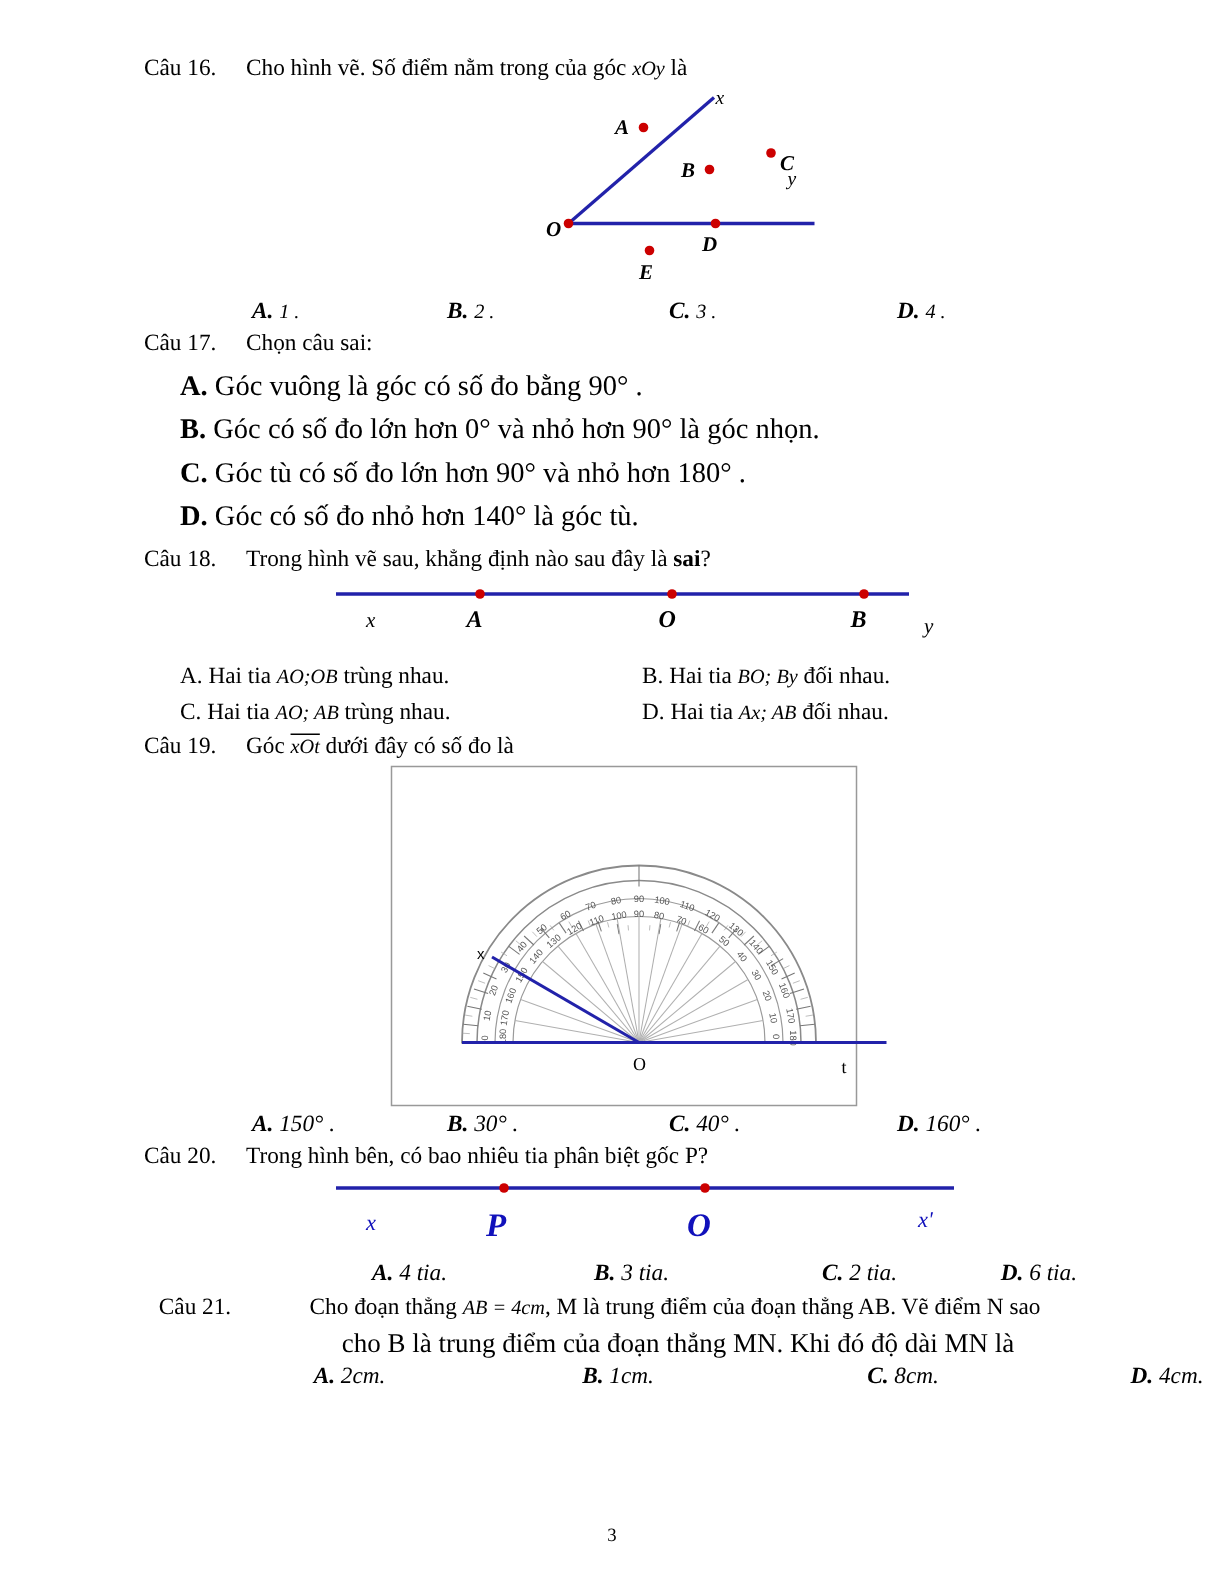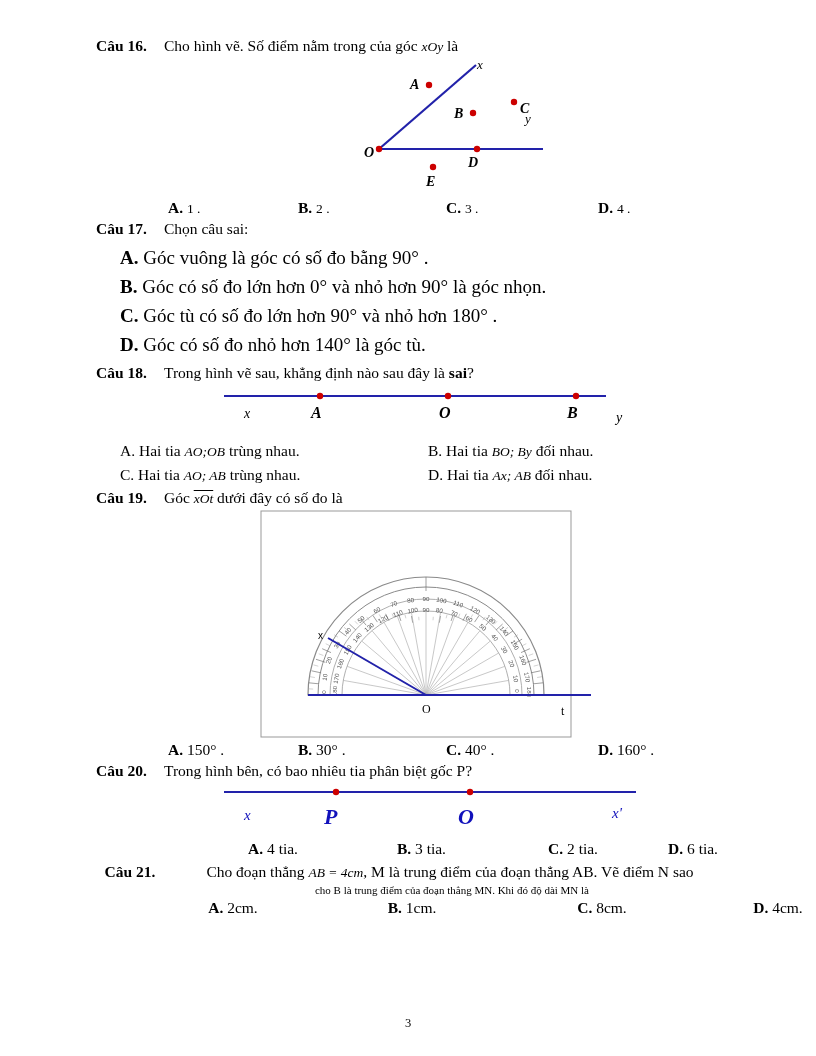--- a/index.html
+++ b/index.html
@@ -30,38 +30,39 @@
   .q {
     margin-bottom: 2px;
   }
   .qhead {
     display: flex;
     align-items: baseline;
     font-size: 15.5px;
     line-height: 1.35;
   }
   .qlabel {
-    font-weight: bold;
+    font-weight: normal;
     white-space: nowrap;
     width: 68px;
     flex: 0 0 68px;
   }
   .qtext {
     flex: 1 1 auto;
   }
   .ital { font-style: italic; }
   .bold { font-weight: bold; }
   .smaller { font-size: 13.5px; }
 
   
   .ans-row {
     display: flex;
     font-size: 15.5px;
     margin: 2px 0 2px 0;
     padding-left: 72px;
+    font-style: italic;
   }
   .ans-row > div {
     flex: 0 0 auto;
   }
   .ans-a { width: 130px; }
   .ans-b { width: 148px; }
   .ans-c { width: 152px; }
   .ans-d { width: 120px; }
   .ans-row .lab { font-weight: bold; }
 
@@ -91,21 +92,21 @@
   .pagenum {
     position: absolute;
     left: 0;
     right: 0;
     top: 1016px;
     text-align: center;
     font-size: 12.5px;
   }
   .cont-indent {
     padding-left: 72px;
-    font-size: 11px;
+    font-size: 18px;
     line-height: 1.35;
   }
   svg { display: block; }
 </style>
 </head>
 <body>
 
 <div class="page">
   <div class="content">
 

